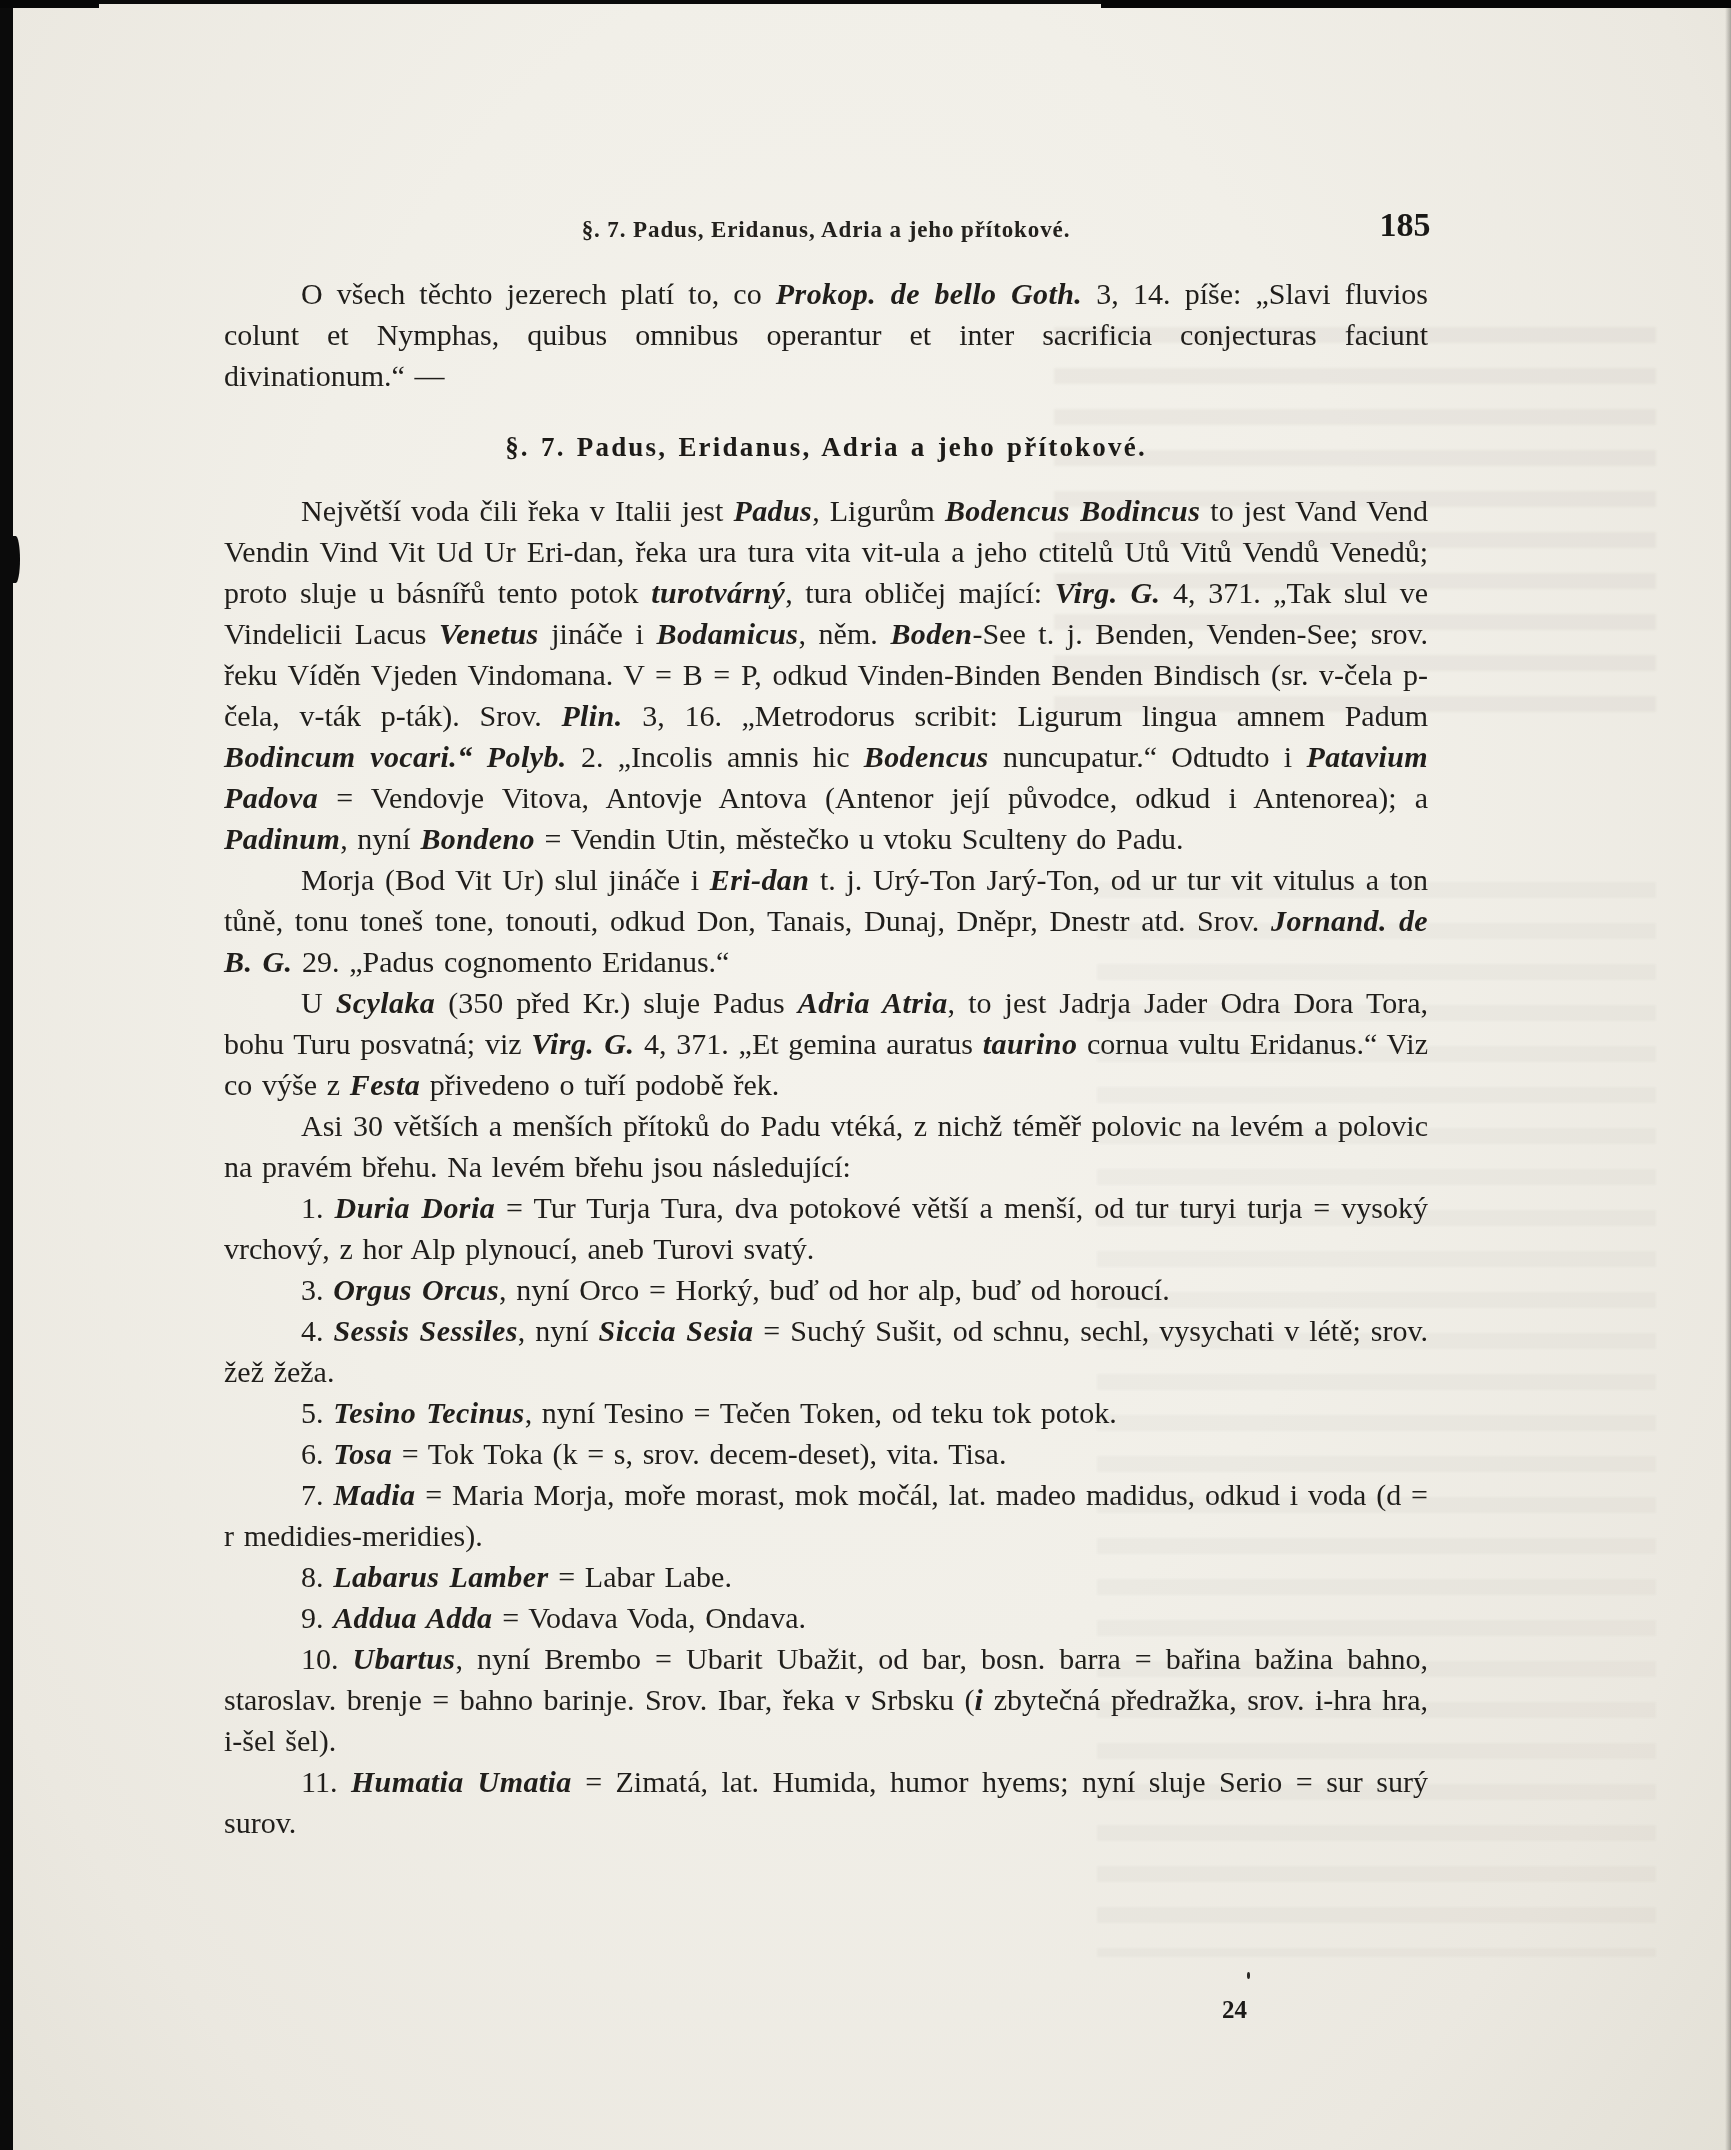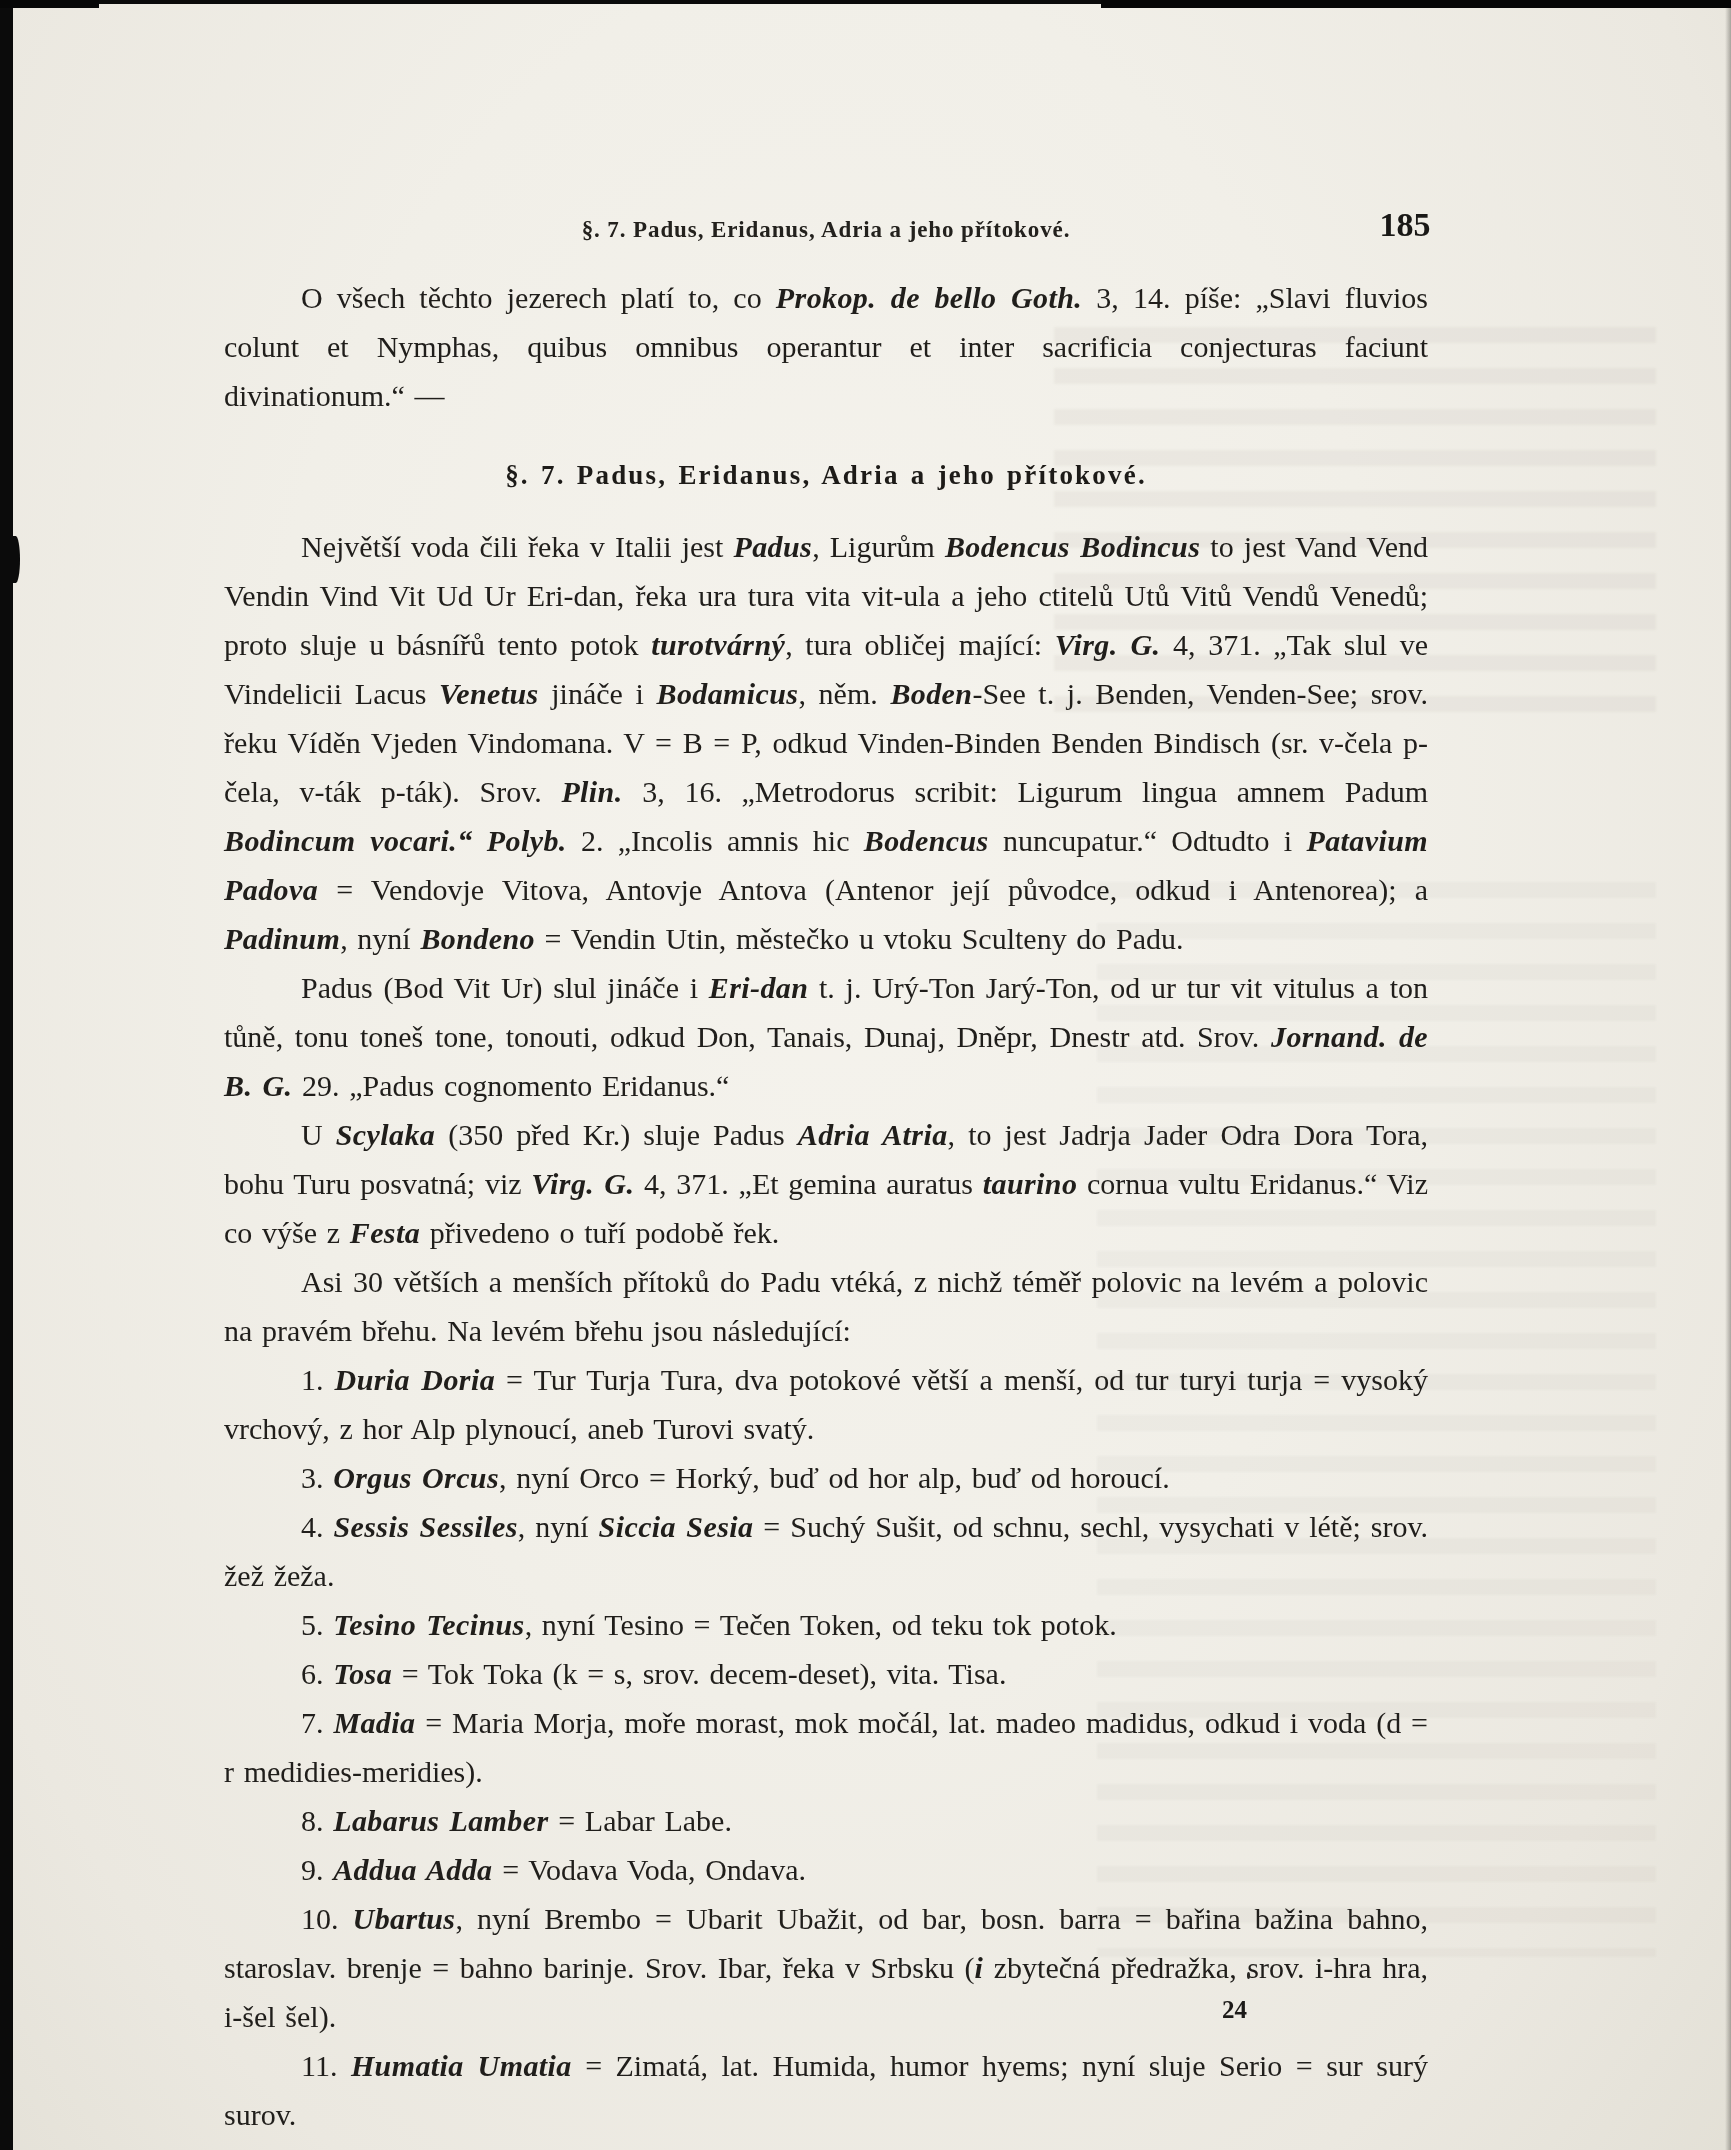--- a/index.html
+++ b/index.html
@@ -69,21 +69,21 @@
   .running-title {
     position: absolute; left: 50%; transform: translateX(-50%);
     top: 4.3px; font-size: 23px; font-weight: 700; letter-spacing: 0.9px;
     white-space: nowrap; color: #23211d;
   }
   .page-number {
     position: absolute; right: -2.6px; top: -6.9px;
     font-size: 34px; font-weight: 700; color: #191816;
   }
   #content {
-    font-size: 30px; line-height: 49px;
+    font-size: 30px; line-height: 41px;
     text-align: justify; word-spacing: 2.2px;
   }
   .para { margin: 0; text-indent: 77px; }
   .section-heading {
     font-size: 27px; font-weight: 700; letter-spacing: 2.2px;
     text-align: center; text-indent: 0; margin: 31px 0 22.4px 0;
     color: #1d1b18;
   }
   .run { font-style: normal; }
   .run.em { font-style: italic; font-weight: 700; letter-spacing: 0.4px; }
@@ -102,21 +102,21 @@
 
   <div class="text-block">
     <div class="page-header">
       <span class="running-title">§. 7. Padus, Eridanus, Adria a jeho přítokové.</span>
       <span class="page-number">185</span>
     </div>
     <div id="content">
         <p class="para"><span class="run">O všech těchto jezerech platí to, co </span><span class="run em">Prokop. de bello Goth.</span><span class="run"> 3, 14. píše: „Slavi fluvios colunt et Nymphas, quibus omnibus operantur et inter sacrificia conjecturas faciunt divinationum.“ —</span></p>
         <h2 class="section-heading">§. 7. Padus, Eridanus, Adria a jeho přítokové.</h2>
         <p class="para"><span class="run">Největší voda čili řeka v Italii jest </span><span class="run em">Padus</span><span class="run">, Ligurům </span><span class="run em">Bodencus Bodincus</span><span class="run"> to jest Vand Vend Vendin Vind Vit Ud Ur Eri-dan, řeka ura tura vita vit-ula a jeho ctitelů Utů Vitů Vendů Venedů; proto sluje u básnířů tento potok </span><span class="run em">turotvárný</span><span class="run">, tura obličej mající: </span><span class="run em">Virg. G.</span><span class="run"> 4, 371. „Tak slul ve Vindelicii Lacus </span><span class="run em">Venetus</span><span class="run"> jináče i </span><span class="run em">Bodamicus</span><span class="run">, něm. </span><span class="run em">Boden</span><span class="run">-See t. j. Benden, Venden-See; srov. řeku Víděn Vjeden Vindomana. V = B = P, odkud Vinden-Binden Benden Bindisch (sr. v-čela p-čela, v-ták p-ták). Srov. </span><span class="run em">Plin.</span><span class="run"> 3, 16. „Metrodorus scribit: Ligurum lingua amnem Padum </span><span class="run em">Bodincum vocari.“</span><span class="run"> </span><span class="run em">Polyb.</span><span class="run"> 2. „Incolis amnis hic </span><span class="run em">Bodencus</span><span class="run"> nuncupatur.“ Odtudto i </span><span class="run em">Patavium Padova</span><span class="run"> = Vendovje Vitova, Antovje Antova (Antenor její původce, odkud i Antenorea); a </span><span class="run em">Padinum</span><span class="run">, nyní </span><span class="run em">Bondeno</span><span class="run"> = Vendin Utin, městečko u vtoku Sculteny do Padu.</span></p>
-        <p class="para"><span class="run">Padus (Bod Vit Ur) slul jináče i </span><span class="run em">Eri-dan</span><span class="run"> t. j. Urý-Ton Jarý-Ton, od ur tur vit vitulus a ton tůně, tonu toneš tone, tonouti, odkud Don, Tanais, Dunaj, Dněpr, Dnestr atd. Srov. </span><span class="run em">Jornand. de B. G.</span><span class="run"> 29. „Padus cognomento Eridanus.“</span></p>
+        <p class="para"><span class="run">Morja (Bod Vit Ur) slul jináče i </span><span class="run em">Eri-dan</span><span class="run"> t. j. Urý-Ton Jarý-Ton, od ur tur vit vitulus a ton tůně, tonu toneš tone, tonouti, odkud Don, Tanais, Dunaj, Dněpr, Dnestr atd. Srov. </span><span class="run em">Jornand. de B. G.</span><span class="run"> 29. „Padus cognomento Eridanus.“</span></p>
         <p class="para"><span class="run">U </span><span class="run em">Scylaka</span><span class="run"> (350 před Kr.) sluje Padus </span><span class="run em">Adria Atria</span><span class="run">, to jest Jadrja Jader Odra Dora Tora, bohu Turu posvatná; viz </span><span class="run em">Virg. G.</span><span class="run"> 4, 371. „Et gemina auratus </span><span class="run em">taurino</span><span class="run"> cornua vultu Eridanus.“ Viz co výše z </span><span class="run em">Festa</span><span class="run"> přivedeno o tuří podobě řek.</span></p>
         <p class="para"><span class="run">Asi 30 větších a menších přítoků do Padu vtéká, z nichž téměř polovic na levém a polovic na pravém břehu. Na levém břehu jsou následující:</span></p>
         <p class="para"><span class="run">1. </span><span class="run em">Duria Doria</span><span class="run"> = Tur Turja Tura, dva potokové větší a menší, od tur turyi turja = vysoký vrchový, z hor Alp plynoucí, aneb Turovi svatý.</span></p>
         <p class="para"><span class="run">3. </span><span class="run em">Orgus Orcus</span><span class="run">, nyní Orco = Horký, buď od hor alp, buď od horoucí.</span></p>
         <p class="para"><span class="run">4. </span><span class="run em">Sessis Sessiles</span><span class="run">, nyní </span><span class="run em">Siccia Sesia</span><span class="run"> = Suchý Sušit, od schnu, sechl, vysychati v létě; srov. žež žeža.</span></p>
         <p class="para"><span class="run">5. </span><span class="run em">Tesino Tecinus</span><span class="run">, nyní Tesino = Tečen Token, od teku tok potok.</span></p>
         <p class="para"><span class="run">6. </span><span class="run em">Tosa</span><span class="run"> = Tok Toka (k = s, srov. decem-deset), vita. Tisa.</span></p>
         <p class="para"><span class="run">7. </span><span class="run em">Madia</span><span class="run"> = Maria Morja, moře morast, mok močál, lat. madeo madidus, odkud i voda (d = r medidies-meridies).</span></p>
         <p class="para"><span class="run">8. </span><span class="run em">Labarus Lamber</span><span class="run"> = Labar Labe.</span></p>
         <p class="para"><span class="run">9. </span><span class="run em">Addua Adda</span><span class="run"> = Vodava Voda, Ondava.</span></p>

